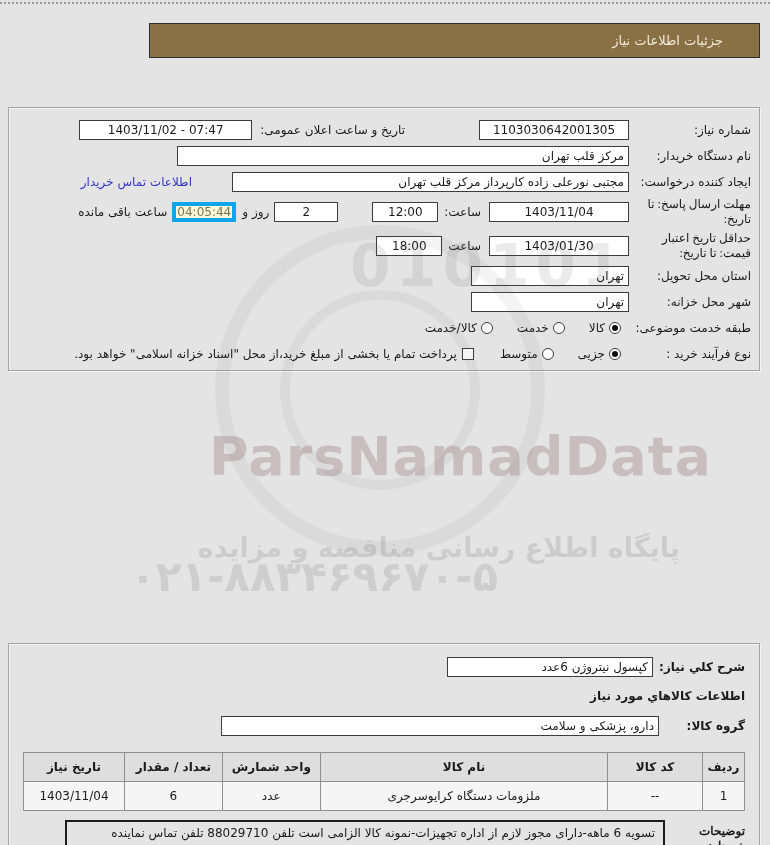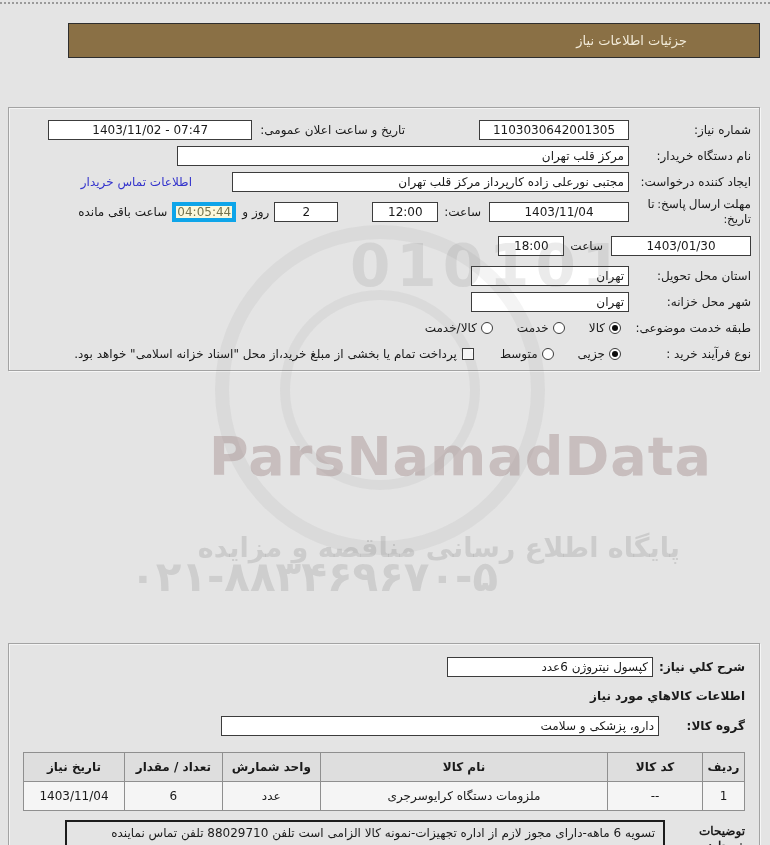--- a/index.html
+++ b/index.html
@@ -6,24 +6,24 @@
   html,body { width:770px; height:845px; }
   body {
     background:#e4e4e4;
     font-family:"DejaVu Sans", sans-serif;
     font-size:12px; color:#1a1a1a;
     position:relative; overflow:hidden; direction:rtl;
   }
   .top-dotted { position:absolute; top:2px; left:0; width:770px; border-top:2px dotted #9a9a9a; }
 
   .title-bar {
-    position:absolute; top:23px; right:10px; width:692px; height:35px;
+    position:absolute; top:23px; right:10px; width:611px; height:35px;
     background:#8a7045; border:1px solid #2e2e2e;
     color:#f2ebd9; font-size:13px;
-    display:flex; align-items:center; padding-right:72px;
+    display:flex; align-items:center; padding-right:36px;
   }
 
   .gbox {
     position:absolute; right:10px; width:752px;
     background:transparent;
     border:1px solid #a3a3a3;
     box-shadow:inset 1px 1px 0 #f4f4f4, 1px 1px 0 #f6f6f6;
   }
   .box1 { top:72px; height:264px; padding:9px 8px 6px 6px; }
   .box2 { top:344px; height:220px; padding:8px 14px 6px 6px; }
@@ -97,21 +97,21 @@
 <div class="title-bar z">
   <span>جزئیات اطلاعات نیاز</span>
 </div>
 
 <div class="gbox box1 z">
 
   <div class="row">
     <span class="lbl" style="width:122px;">شماره نیاز:</span>
     <span class="inp center ltr" style="width:150px;">1103030642001305</span>
     <span class="lbl" style="margin-right:74px;">تاریخ و ساعت اعلان عمومی:</span>
-    <span class="inp center ltr" style="width:204px; margin-right:8px;">1403/11/02 - 07:47</span>
+    <span class="inp center ltr" style="width:173px; margin-right:8px;">1403/11/02 - 07:47</span>
   </div>
 
   <div class="row">
     <span class="lbl" style="width:122px;padding-left:40px;">نام دستگاه خریدار:</span>
     <span class="inp" style="width:452px;">مرکز قلب تهران</span>
   </div>
 
   <div class="row">
     <span class="lbl" style="width:122px;">ایجاد کننده درخواست:</span>
     <span class="inp" style="width:397px;">مجتبی نورعلی زاده کارپرداز مرکز قلب تهران</span>
@@ -123,20 +123,21 @@
     <span class="inp center" style="width:140px;">1403/11/04</span>
     <span class="lbl" style="margin-right:8px;">ساعت:</span>
     <span class="inp center" style="width:66px; margin-right:6px;">12:00</span>
     <span class="inp center" style="width:64px; margin-right:34px;">2</span>
     <span class="lbl" style="margin-right:5px;">روز و</span>
     <span class="countdown ltr" style="margin-right:6px;">04:05:44</span>
     <span class="lbl" style="margin-right:5px;">ساعت باقی مانده</span>
   </div>
 
   <div class="row tall">
+    <span class="lbl lbl2" style="width:122px;">حداقل تاریخ اعتبار قیمت: تا تاریخ:</span>
     <span class="inp center" style="width:140px;">1403/01/30</span>
     <span class="lbl" style="margin-right:8px;">ساعت</span>
     <span class="inp center" style="width:66px; margin-right:6px;">18:00</span>
   </div>
 
   <div class="row">
     <span class="lbl" style="width:122px;">استان محل تحویل:</span>
     <span class="inp" style="width:158px;">تهران</span>
   </div>
 

